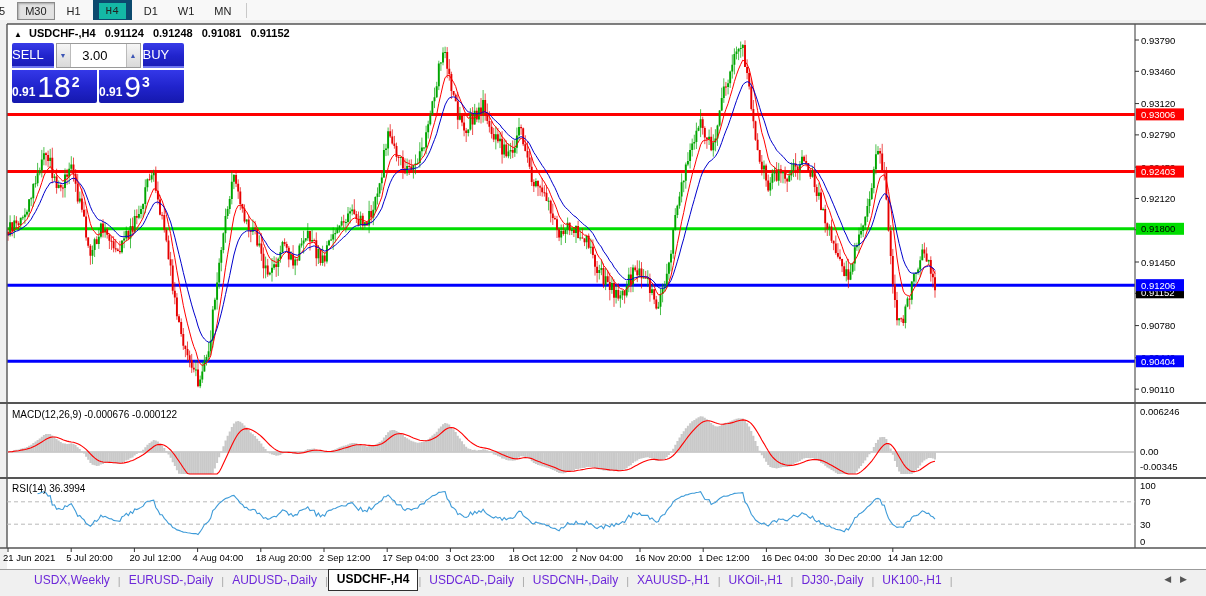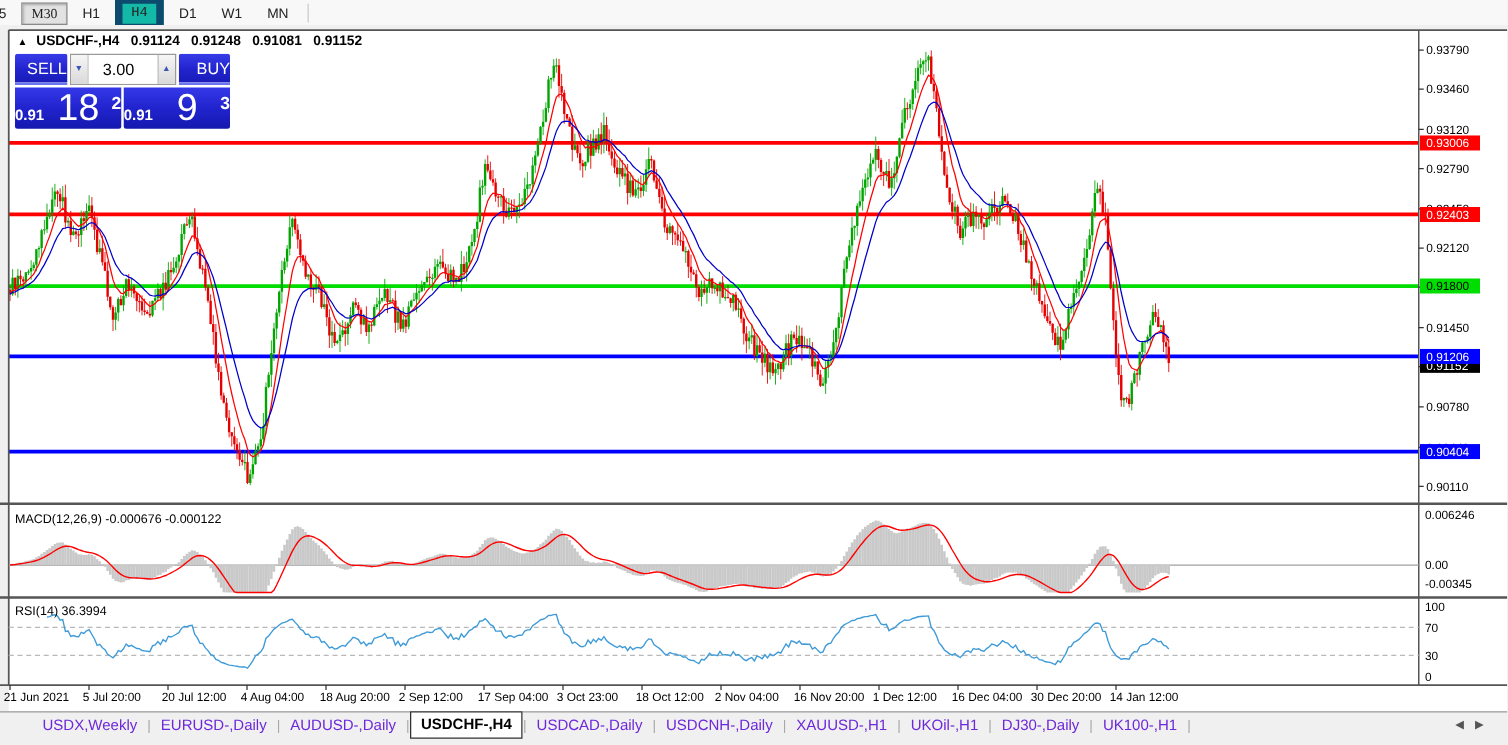--- a/index.html
+++ b/index.html
@@ -2,44 +2,44 @@
 <html><head>
 <meta charset="utf-8">
 <style>
   html,body{margin:0;padding:0;background:#ececec;font-family:"Liberation Sans",sans-serif;}
   #app{position:relative;width:1206px;height:596px;overflow:hidden;background:#f0f0f0;}
   
   .toolbar{position:absolute;left:0;top:0;width:1206px;height:20px;background:#f8f8f8;
            border-bottom:1px solid #c6c6c6;display:flex;align-items:center;}
   .tf-btn{height:16px;padding:0 7px;margin:1px 2px 0 2px;font-size:11px;color:#222;
           display:flex;align-items:center;border:1px solid transparent;cursor:default;white-space:nowrap;}
-  .tf-btn.pressed{background:#e2e2e2;border:1px solid #8a8a8a;box-shadow:inset 1px 1px 2px rgba(0,0,0,.25);font-family:Liberation Serif, serif;}
+  .tf-btn.pressed{background:#e2e2e2;border:1px solid #8a8a8a;box-shadow:inset 1px 1px 2px rgba(0,0,0,.25);}
   .tf-btn.subtle{background:#14b8a6;border:6px solid #0c4a6e;font-family:Liberation Mono, monospace;}
   .tf-btn.clip{margin-left:-9px;}
   .tb-sep{width:1px;height:15px;background:#c9c9c9;margin:0 5px;}
   
   .chart-area{position:absolute;left:0;top:20px;width:1206px;height:549px;}
   .quote-header{position:absolute;left:14px;top:7px;font-size:11px;color:#000;z-index:5;white-space:nowrap;font-weight:bold;}
   .quote-header .tri{font-size:8px;margin-right:4px;}
   .quote-header span.v{margin-left:6px;}
   
   .trade-panel{position:absolute;left:12px;top:23px;width:172px;z-index:6;font-family:"Liberation Sans",sans-serif;}
   .tp-row1{display:flex;height:25px;}
   .tp-btn{background:linear-gradient(#383ce8,#2124cd 55%,#191cb8);color:#fff;font-size:13px;
-          display:flex;align-items:center;justify-content:flex-end;flex:1;
+          display:flex;align-items:center;justify-content:flex-start;flex:1;
           border-bottom:2px solid #6d74f0;border-radius:2px 2px 0 0;cursor:default;}
   .vol-group{display:flex;height:23px;margin:0 2px;border:1px solid #9a9a9a;background:#fff;}
   .vol-btn{width:14px;background:linear-gradient(#f6f6f6,#d9d9d9);border:0;font-size:7px;color:#3d56b5;
            display:flex;align-items:center;justify-content:center;cursor:default;}
   .vol-btn.dn{border-right:1px solid #bbb;} .vol-btn.up{border-left:1px solid #bbb;}
   .vol-input{width:37px;border:0;text-align:right;font-size:13px;padding:0 18px 0 0;outline:none;
              font-family:"Liberation Sans",sans-serif;color:#000;}
   .tp-row2{display:flex;margin-top:2px;height:33px;}
   .tp-price{background:linear-gradient(#3438e8,#2124cd 50%,#1518ae);color:#fff;flex:1;
-            display:flex;align-items:center;justify-content:space-between;border-radius:0 0 2px 2px;cursor:default;}
+            display:flex;align-items:center;justify-content:flex-start;border-radius:0 0 2px 2px;cursor:default;}
   .tp-price.sell{margin-right:1px;} .tp-price.buy{margin-left:1px;}
   .tp-small{font-size:12px;font-weight:bold;margin:10px 2px 0 0;}
   .tp-big{font-size:30px;line-height:30px;}
   .tp-sup{font-size:14px;font-weight:bold;margin:-10px 0 0 1px;}
   
   .tabs{position:absolute;left:0;top:569px;width:1206px;height:22px;background:#f0f0f0;
         border-top:1px solid #9b9b9b;display:flex;align-items:center;padding-left:26px;box-sizing:border-box;}
   .tab{padding:0 8px;color:#6d28d9;font-size:12px;height:22px;line-height:21px;white-space:nowrap;cursor:default;}
   .tab.active{background:#fff;border:1px solid #2f2f2f;height:20px;line-height:18px;margin-top:-1px;
               font-weight:bold;color:#000;}

